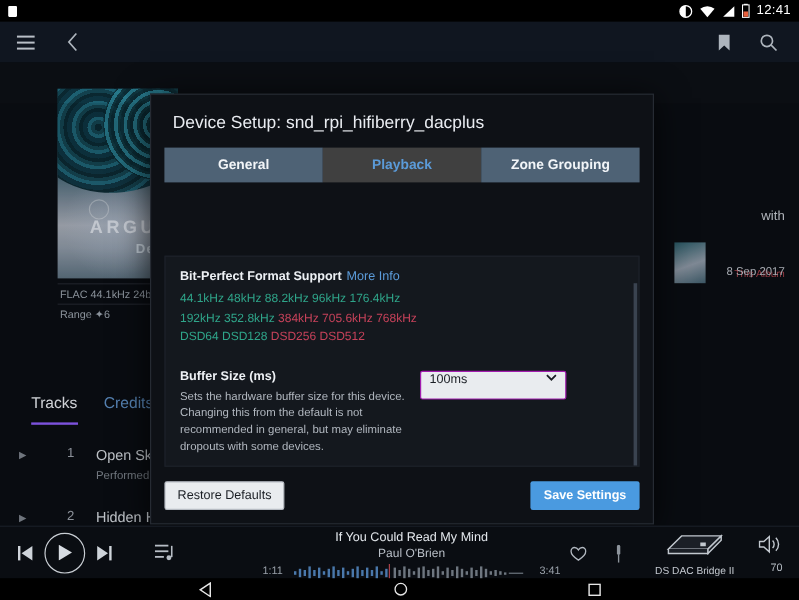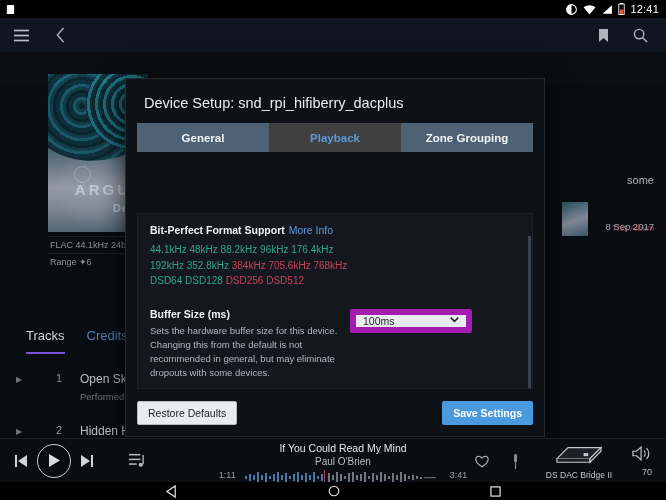--- a/index.html
+++ b/index.html
@@ -146,21 +146,21 @@
   .bp-line { font-size:10px; line-height:1.55; }
   .ok  { color:#2fa58a; }
   .bad { color:#c7425a; }
 
   .setting { display:flex; margin-top:19px; }
   .set-left { width:190px; }
   .set-name { font-size:10.5px; font-weight:700; color:#eef1f5; margin-bottom:4px; }
   .set-desc { font-size:9.5px; color:#b1b7bf; line-height:1.5; }
   .set-right { padding-left:10px; padding-top:1px; }
   .dropdown {
-    width:122px; height:24px; background:#e9ecef; border:6px solid #a21caf; border-radius:2px;
+    width:122px; height:24px; background:#e9ecef; border:1px solid #a21caf; border-radius:2px;
     display:flex; align-items:flex-start; padding:0 7px; cursor:pointer;
   }
   .dd-val { font-size:10.5px; color:#1b1f25; flex:1; }
   .dd-chev { width:9px; height:9px; }
 
   .vscroll {
     position:absolute; right:1px; top:22px; width:3px; height:178px;
     background:#3a4350;
   }
 
@@ -271,21 +271,21 @@
       <div class="aa-moon"></div>
       <div class="aa-title">ARGUS</div>
       <div class="aa-sub">Deep</div>
     </div>
 
     <div class="aa-meta">
       <div>FLAC 44.1kHz 24bit</div>
       <div>Range  ✦6</div>
     </div>
 
-    <div class="rc-artist">some</div>
+    <div class="rc-artist">with</div>
     <div class="rc-thumb"></div>
     <div class="rc-thisalbum">This Album</div>
     <div class="rc-date">8 Sep 2017</div>
 
     <div class="tabs-row">
       <div class="tt active">Tracks</div>
       <div class="tt inactive">Credits</div>
     </div>
 
     <div class="tracklist">

